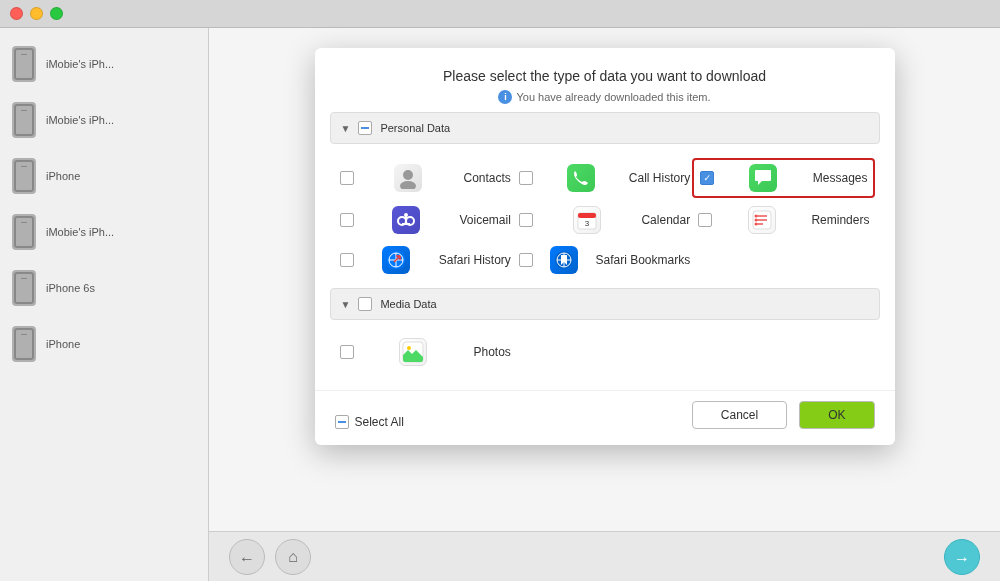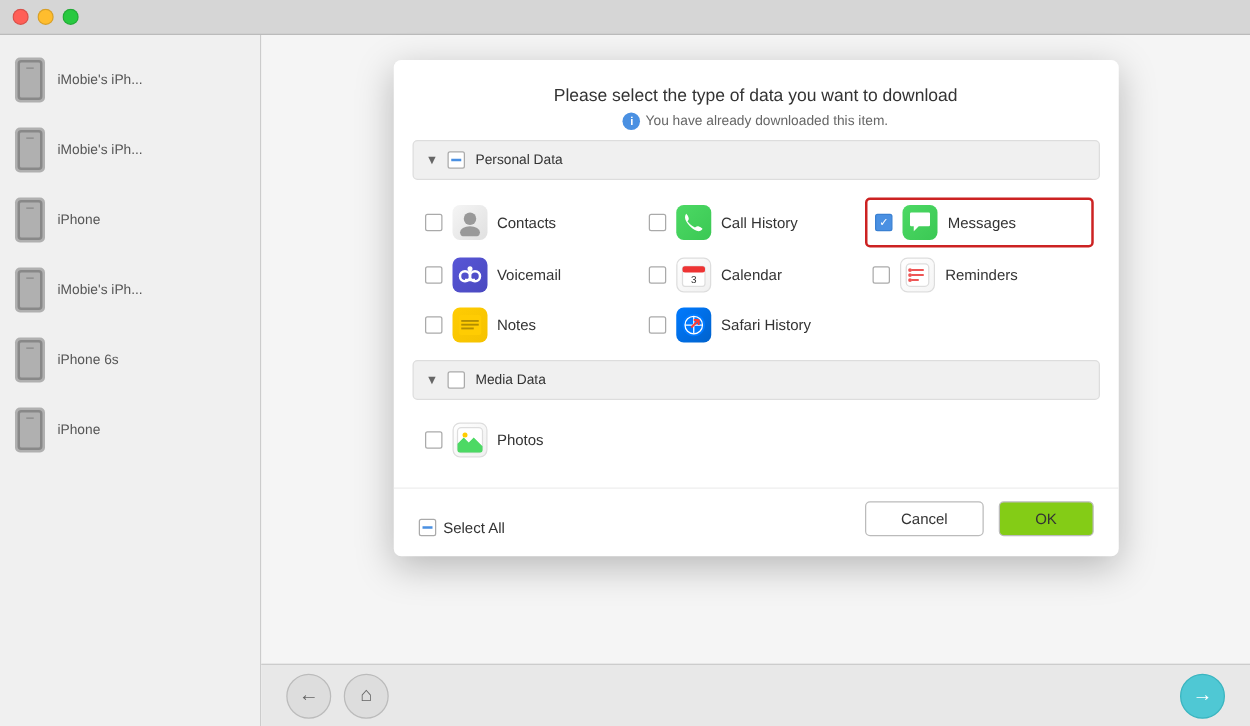--- a/index.html
+++ b/index.html
@@ -224,20 +224,21 @@
       display: grid;
       grid-template-columns: repeat(3, 1fr);
       gap: 12px 8px;
       padding: 10px 10px 14px;
     }
 
     .data-item {
       display: flex;
       align-items: center;
       gap: 8px;
+      justify-content: space-between;
     }
     .item-checkbox {
       width: 14px; height: 14px;
       border: 1px solid #aaa;
       border-radius: 2px;
       background: white;
       cursor: pointer;
       flex-shrink: 0;
       display: flex;
       align-items: center;
@@ -452,48 +453,49 @@
                 <line x1="6" y1="11" x2="16" y2="11" stroke="#e55" stroke-width="1.5"></line>
                 <line x1="6" y1="15" x2="12" y2="15" stroke="#e55" stroke-width="1.5"></line>
                 <circle cx="5" cy="7" r="1.5" fill="#e55"></circle>
                 <circle cx="5" cy="11" r="1.5" fill="#e55"></circle>
                 <circle cx="5" cy="15" r="1.5" fill="#e55"></circle>
               </svg>
             </div>
             <span class="item-label">Reminders</span>
           </div>
 
-          <div class="data-item">
-            <div class="item-checkbox"></div>
-            <div class="item-icon icon-notes">
-              <svg width="22" height="22" viewBox="0 0 22 22">
-                <rect x="2" y="3" width="18" height="16" rx="2" fill="#ffcc02"></rect>
-                <rect x="4" y="7" width="14" height="1.5" fill="rgba(0,0,0,0.3)"></rect>
-                <rect x="4" y="10" width="14" height="1.5" fill="rgba(0,0,0,0.3)"></rect>
-                <rect x="4" y="13" width="10" height="1.5" fill="rgba(0,0,0,0.3)"></rect>
-              </svg>
-            </div>
-            <span class="item-label">Notes</span>
-          </div>
 
           <div class="data-item">
             <div class="item-checkbox"></div>
             <div class="item-icon icon-safari-history">
               <svg width="22" height="22" viewBox="0 0 22 22">
                 <circle cx="11" cy="11" r="9" fill="#007aff"></circle>
                 <circle cx="11" cy="11" r="7" fill="none" stroke="white" stroke-width="1"></circle>
                 <line x1="11" y1="4" x2="11" y2="18" stroke="white" stroke-width="1"></line>
                 <line x1="4" y1="11" x2="18" y2="11" stroke="white" stroke-width="1"></line>
                 <path d="M15,7 L9,13" stroke="#ff3b30" stroke-width="1.5"></path>
                 <path d="M15,7 L11,7 M15,7 L15,11" fill="none" stroke="#ff3b30" stroke-width="1.5"></path>
               </svg>
             </div>
             <span class="item-label">Safari History</span>
           </div>
 
+          <div class="data-item">
+            <div class="item-checkbox"></div>
+            <div class="item-icon icon-safari-bookmarks">
+              <svg width="22" height="22" viewBox="0 0 22 22">
+                <circle cx="11" cy="11" r="9" fill="#0062cc"></circle>
+                <circle cx="11" cy="11" r="7" fill="none" stroke="white" stroke-width="1"></circle>
+                <line x1="11" y1="4" x2="11" y2="18" stroke="white" stroke-width="1"></line>
+                <line x1="4" y1="11" x2="18" y2="11" stroke="white" stroke-width="1"></line>
+                <path d="M8,6 L14,6 L14,16 L11,13 L8,16 Z" fill="white"></path>
+              </svg>
+            </div>
+            <span class="item-label">Safari Bookmarks</span>
+          </div>
 
         </div>
 
         <div class="section-header">
           <span class="chevron">▼</span>
           <div class="section-checkbox"></div>
           <span class="section-title">Media Data</span>
         </div>
 
         <div class="items-grid">

